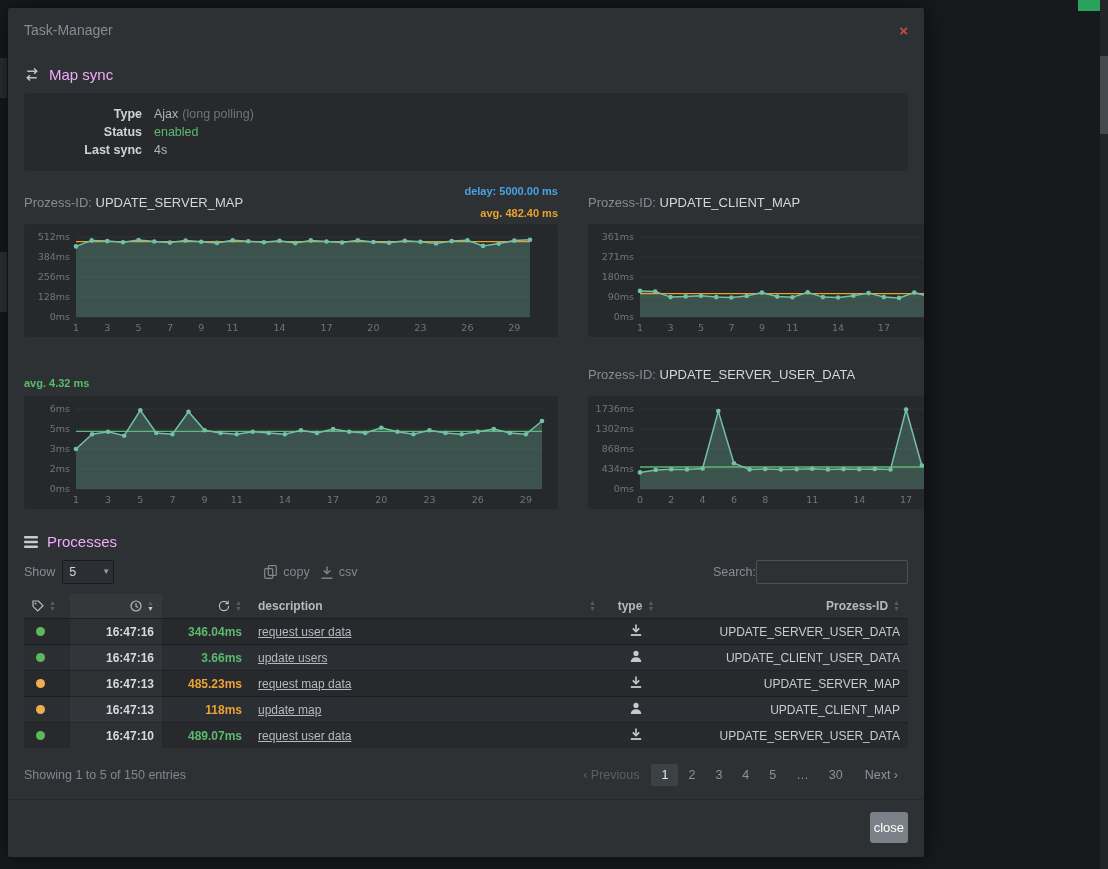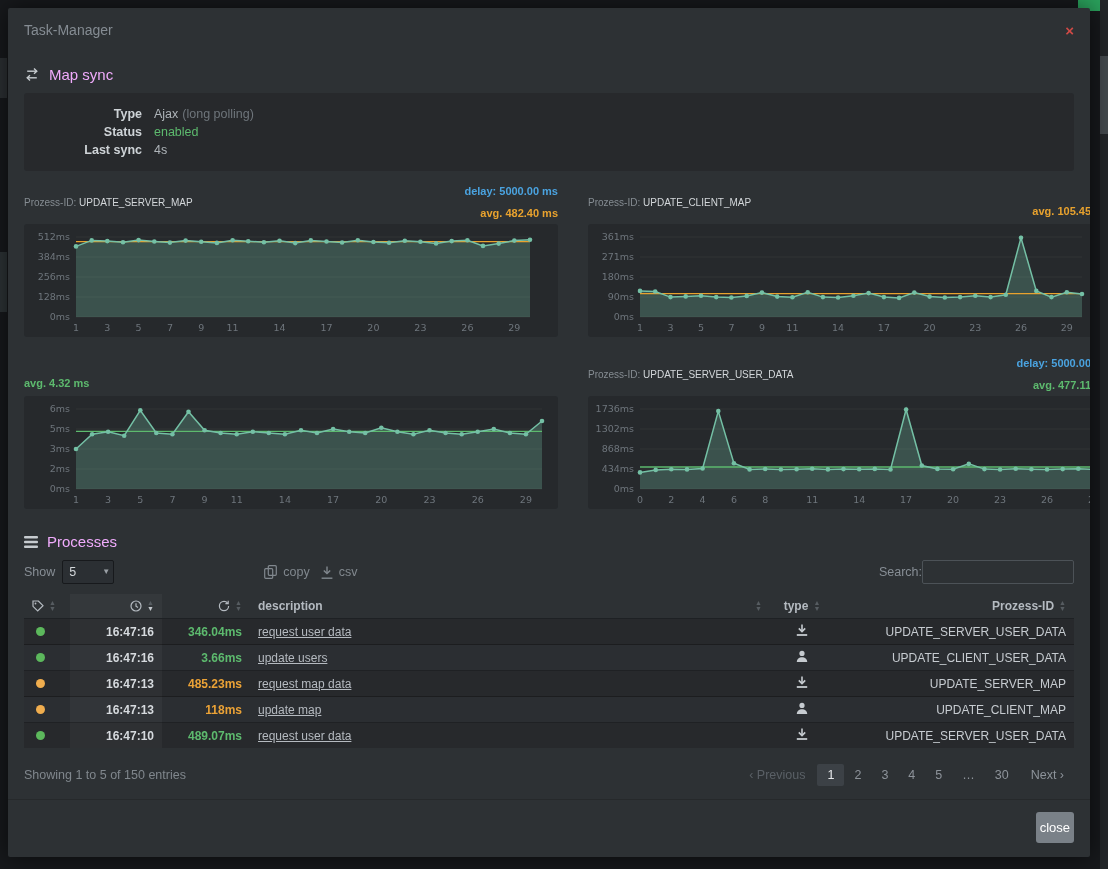--- a/index.html
+++ b/index.html
@@ -13,21 +13,21 @@
   
   .edge-sliver { position:absolute; left:0; background:#2c3033; }
   .sliver-1 { top:58px; width:7px; height:40px; }
   .sliver-2 { top:252px; width:7px; height:60px; background:#2d3336; }
   .corner-green { position:absolute; top:0; right:8px; width:22px; height:11px; background:#2aa15c; }
   .page-scrollbar { position:absolute; top:0; right:0; bottom:0; width:8px; background:#232629; }
   .page-scrollbar .thumb { position:absolute; top:56px; left:0; width:8px; height:78px; background:#44494d; }
 
   
   .modal {
-    position:absolute; left:8px; top:8px; width:1082px; height:849px;
+    position:absolute; left:8px; top:8px; width:916px; height:849px;
     background:#2d3134; border-radius:2px;
     box-shadow:0 0 24px rgba(0,0,0,0.6);
     display:flex; flex-direction:column;
   }
   .modal-header { display:flex; justify-content:space-between; align-items:center; padding:14px 16px 8px; }
   .modal-title { color:#858c93; font-size:14px; }
   .close-btn { background:none; border:none; color:#cf4a46; font-size:15px; font-weight:bold; cursor:pointer; line-height:1; }
   .modal-body { flex:1; padding:4px 16px 0; overflow:hidden; }
 
   .section-heading { display:flex; align-items:center; gap:9px; margin:16px 0 10px; color:#f0abfc; font-size:15px; }
@@ -35,21 +35,21 @@
 
   .info-panel { background:#27292c; border-radius:3px; padding:12px 14px; }
   .info-row { display:flex; line-height:18px; font-size:12.5px; }
   .info-label { width:104px; text-align:right; margin-right:12px; color:#ced3d7; font-weight:bold; }
   .info-value { color:#aeb4b9; }
   .info-note { color:#6e757b; margin-left:4px; }
   .value-green { color:#5dba6e; }
 
   .charts-grid { margin-top:14px; display:grid; grid-template-columns:1fr 1fr; column-gap:30px; row-gap:20px; }
   .chart-head { display:flex; justify-content:space-between; align-items:center; min-height:34px; margin-bottom:5px; }
-  .chart-title { font-size:10px; }
+  .chart-title { font-size:13px; }
   .t-label { color:#858c92; }
   .t-name { color:#d3d7da; }
   .chart-stats { display:flex; flex-direction:column; align-items:flex-end; justify-content:flex-end; gap:10px; font-size:11px; font-weight:bold; min-height:30px; }
   .stat:empty { display:none; }
   .c-blue { color:#4aa3e0; }
   .c-orange { color:#e8a22e; }
   .c-green { color:#5dba6e; }
   .chart-panel { background:#26292c; border-radius:3px; padding:5px 6px 2px; }
   .chart-panel svg { display:block; }
   svg text.tick { fill:#6e757c; font-size:9.5px; font-family:"DejaVu Sans",sans-serif; }

